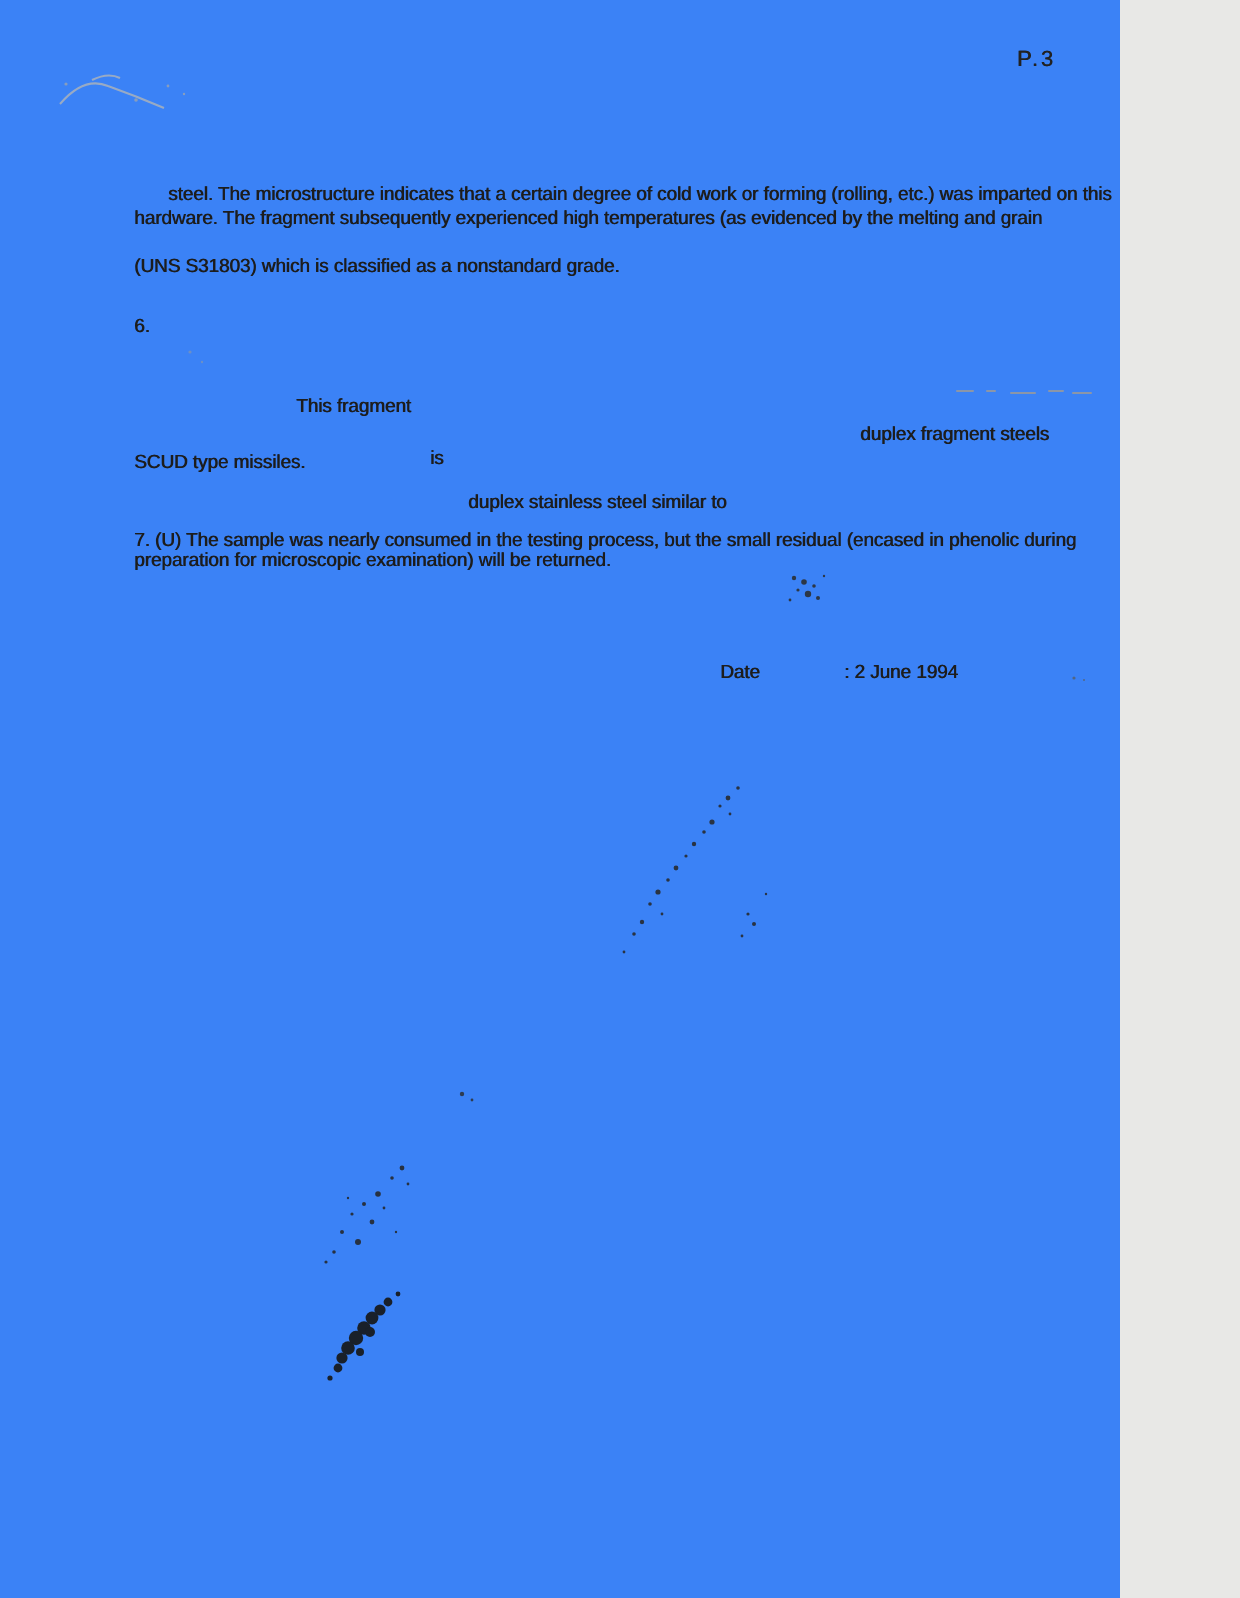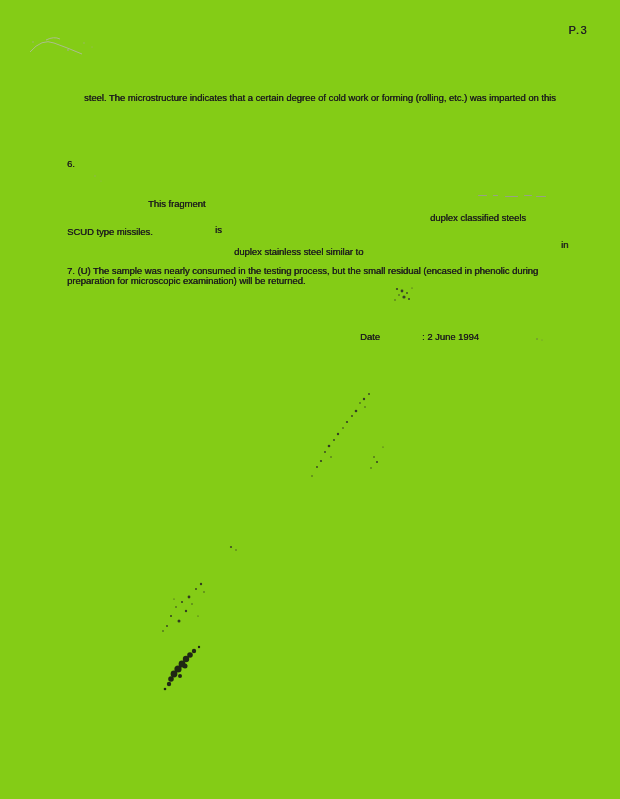--- a/index.html
+++ b/index.html
@@ -3,22 +3,22 @@
 <meta charset="utf-8">
 <style>
   * { margin: 0; padding: 0; box-sizing: border-box; }
   html, body { background: #e8e8e6; }
   body {
     width: 620px; height: 799px;
     font-family: "Liberation Sans", sans-serif;
   }
   .page {
     position: relative;
-    width: 620px; height: 799px;
-    background: #84cc16;
+    width: 560px; height: 799px;
+    background: #3b82f6;
     overflow: hidden;
     color: #1b1b1b;
   }
   .txt {
     position: absolute;
     font-size: 9.5px;
     line-height: 12px;
     letter-spacing: -0.05px;
     white-space: nowrap;
     color: #1d1d1d;
@@ -71,35 +71,37 @@
   }
 </style>
 </head>
 <body>
 
 <div class="page">
 
   <div class="page-marker">P.3</div>
 
   <div class="txt para-line p1-l0">steel. The microstructure indicates that a certain degree of cold work or forming (rolling, etc.) was imparted on this</div>
+  <div class="txt para-line p1-l1">hardware. The fragment subsequently experienced high temperatures (as evidenced by the melting and grain</div>
+  <div class="txt para-line p1-l3">(UNS S31803) which is classified as a nonstandard grade.</div>
 
   <div class="txt item6-number">6.</div>
 
   <div class="dash-row">
       <i></i>
       <i></i>
       <i></i>
       <i></i>
       <i></i>
     </div>
 
   <div class="txt frag-intro">This fragment</div>
   <div class="txt is-word">is</div>
   <div class="txt phrase-mid">duplex stainless steel  similar to</div>
-  <div class="txt phrase-right">duplex classified steels</div>
+  <div class="txt phrase-right">duplex fragment steels</div>
   <div class="txt in-word">in</div>
   <div class="txt scud-line">SCUD type missiles.</div>
 
   <div class="txt para-line p7-l0">7. (U) The sample was nearly consumed in the testing process, but the small residual (encased in phenolic during</div>
   <div class="txt para-line p7-l1">preparation for microscopic examination) will be returned.</div>
 
   <div class="txt date-label">Date</div>
   <div class="txt date-value">: 2 June 1994</div>
 
   <svg class="speckle-layer" viewBox="0 0 620 799" xmlns="http://www.w3.org/2000/svg">

